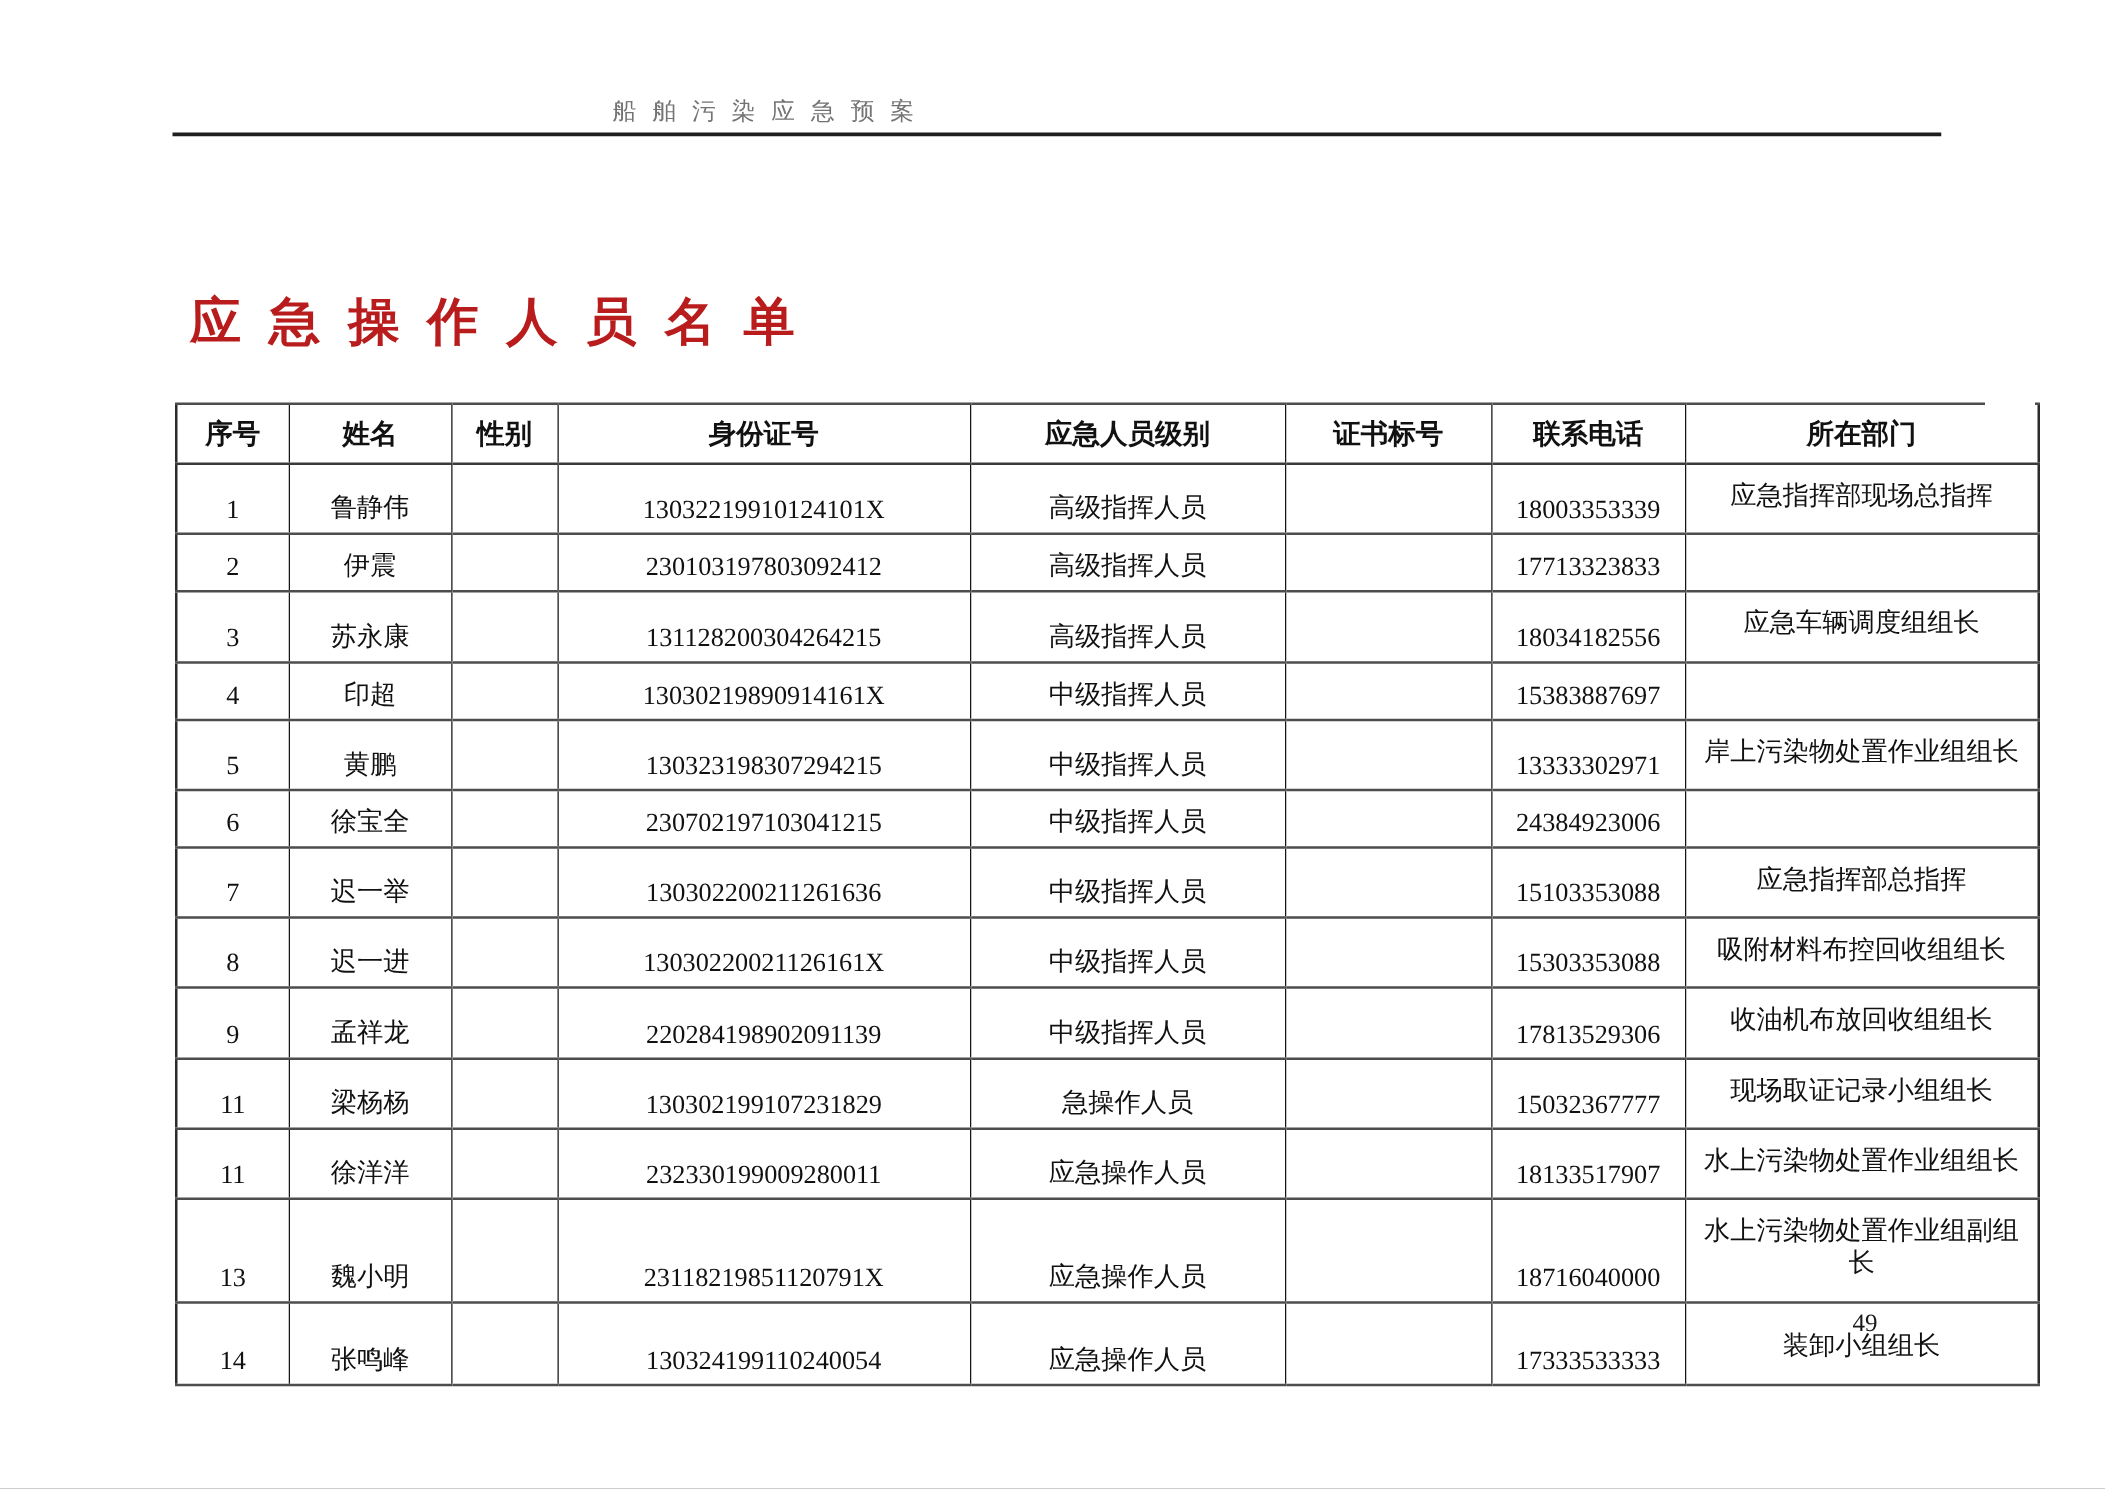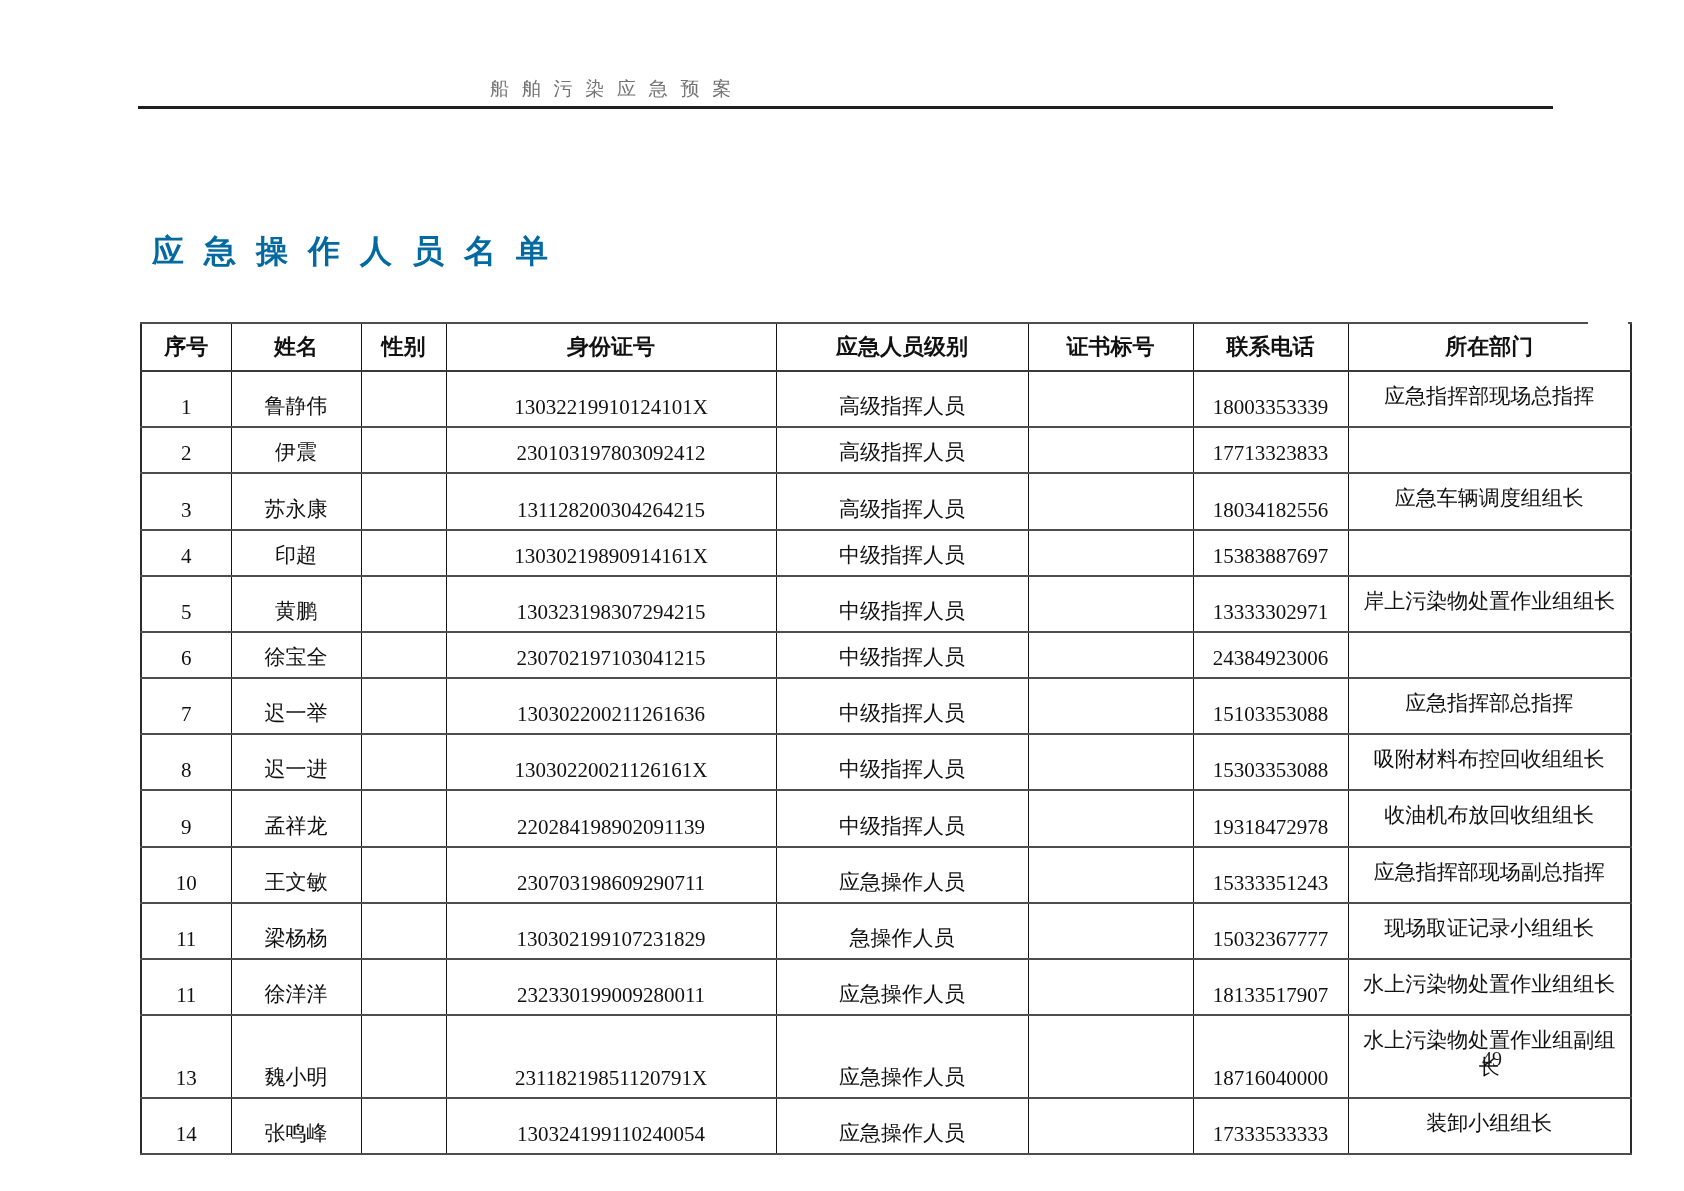--- a/index.html
+++ b/index.html
@@ -18,21 +18,21 @@
   .header-rule{
     position:absolute;left:138px;top:106px;
     width:1415px;height:3px;background:#1f1f1f;
   }
   .attachment-title{
     position:absolute;left:145px;top:160px;margin:0;
     font-size:28px;font-weight:bold;white-space:pre;color:#000;
   }
   .doc-title{
     position:absolute;left:152px;top:230px;margin:0;
-    font-size:32px;font-weight:bold;letter-spacing:6px;white-space:pre;color:#0369a1;text-align:center;
+    font-size:41px;font-weight:bold;letter-spacing:6px;white-space:pre;color:#b91c1c;text-align:center;
   }
   table.personnel{
     position:absolute;left:140px;top:322px;
     width:1490px;
     border-collapse:collapse;
     table-layout:fixed;
     border:2.5px solid #2b2b2b;
   }
   table.personnel th, table.personnel td{
     border-left:1.6px solid #151515;
@@ -200,35 +200,23 @@
             <div class="dept-inner">吸附材料布控回收组组长</div>
           </td>
         </tr>
         <tr>
           <td>9</td>
           <td>孟祥龙</td>
           <td></td>
           <td>220284198902091139</td>
           <td>中级指挥人员</td>
           <td></td>
-          <td>19318472978</td>
+          <td>17813529306</td>
           <td>
             <div class="dept-inner">收油机布放回收组组长</div>
-          </td>
-        </tr>
-        <tr>
-          <td>10</td>
-          <td>王文敏</td>
-          <td></td>
-          <td>230703198609290711</td>
-          <td>应急操作人员</td>
-          <td></td>
-          <td>15333351243</td>
-          <td>
-            <div class="dept-inner">应急指挥部现场副总指挥</div>
           </td>
         </tr>
         <tr>
           <td>11</td>
           <td>梁杨杨</td>
           <td></td>
           <td>130302199107231829</td>
           <td>急操作人员</td>
           <td></td>
           <td>15032367777</td>

